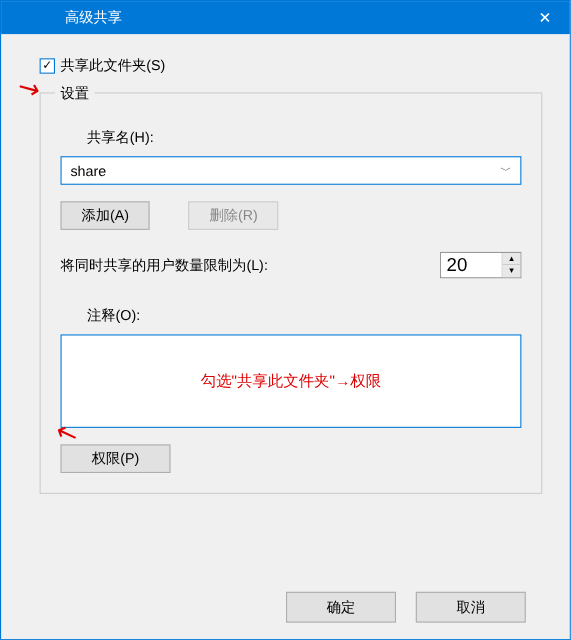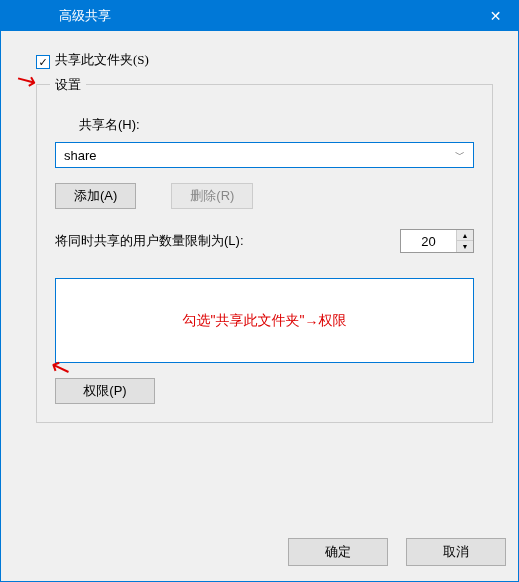--- a/index.html
+++ b/index.html
@@ -2,43 +2,43 @@
 <html><head>
   <meta charset="utf-8">
   <style>
     * { box-sizing: border-box; margin: 0; padding: 0; }
     body { font-family: "Microsoft YaHei", "Segoe UI", sans-serif; font-size: 13px; background: #fff; }
     .window { width: 519px; height: 582px; border: 1px solid #0078d7; background: #f0f0f0; position: relative; }
     .titlebar { background: #0078d7; color: #fff; height: 30px; display: flex; align-items: center; justify-content: space-between; padding-left: 10px; }
     .title-text { font-size: 13px; margin-left: 48px; }
     .close-btn { width: 45px; height: 30px; display: flex; align-items: center; justify-content: center; font-size: 14px; cursor: pointer; }
     .content { padding: 20px 25px; position: relative; }
-    .checkbox-row { display: flex; align-items: flex-end; margin-bottom: 15px; margin-left: 10px; font-family: Liberation Serif, serif; }
+    .checkbox-row { display: flex; align-items: center; margin-bottom: 15px; margin-left: 10px; }
     .checkbox { width: 14px; height: 14px; border: 1px solid #0078d7; margin-right: 5px; display: flex; align-items: center; justify-content: center; background: #fff; }
     .checkbox.checked::after { content: "✓"; font-size: 11px; color: #000; line-height: 1; }
     .fieldset { border: 1px solid #ccc; padding: 15px 18px 18px 18px; margin-left: 10px; margin-top: 5px; }
     .fieldset-legend { background: #f0f0f0; padding: 0 5px; margin-left: -5px; position: relative; top: -24px; display: inline-block; margin-bottom: -10px; }
     .label { margin-bottom: 8px; display: block; margin-left: 24px; }
     .dropdown { width: 100%; height: 26px; border: 1px solid #0078d7; background: #fff; padding: 0 8px; display: flex; align-items: center; justify-content: space-between; margin-bottom: 15px; }
     .dropdown-val { flex: 1; }
     .dropdown-arrow { font-size: 10px; color: #555; }
     .btn-row { display: flex; gap: 3px; margin-bottom: 20px; }
     .btn { height: 26px; padding: 0 18px; background: #e1e1e1; border: 1px solid #adadad; cursor: pointer; display: flex; align-items: center; justify-content: center; font-size: 13px; }
     .btn.disabled { color: #888; background: #e8e8e8; border-color: #ccc; cursor: default; margin-left: 32px; }
     .limit-row { display: flex; align-items: center; justify-content: space-between; margin-bottom: 25px; }
     .spinner { display: flex; align-items: center; border: 1px solid #999; background: #fff; height: 24px; }
-    .spinner-input { width: 55px; border: none; padding: 0 5px; font-size: 13px; text-align: center; outline: none; }
+    .spinner-input { width: 55px; border: none; padding: 0 5px; font-size: 17px; text-align: left; outline: none; }
     .spinner-btns { display: flex; flex-direction: column; border-left: 1px solid #ccc; }
     .spinner-btn { width: 16px; height: 11px; font-size: 7px; background: #e8e8e8; display: flex; align-items: center; justify-content: center; cursor: pointer; line-height: 1; }
     .spinner-btn:first-child { border-bottom: 1px solid #ccc; }
     .comment-box { width: 100%; height: 85px; border: 1px solid #0078d7; background: #fff; margin-bottom: 15px; display: flex; align-items: center; justify-content: center; }
     .annotation-text { color: #d00; font-size: 14px; }
     .bottom-btns { display: flex; gap: 18px; }
     .bottom-btns .btn { width: 100px; }
-    .footer-btns { position: absolute; bottom: 15px; right: 12px; display: flex; gap: 18px; }
+    .footer-btns { position: absolute; bottom: 15px; right: 40px; display: flex; gap: 18px; }
     .footer-btns .btn { width: 100px; height: 28px; }
     .arrow-annotation { position: absolute; color: #d00; font-size: 24px; pointer-events: none; }
     .arrow1 { top: 35px; left: 15px; transform: rotate(-30deg); }
     .arrow2 { bottom: 60px; left: 50px; transform: rotate(160deg); }
   </style>
 </head>
 <body>
 
 <div class="window">
   <div class="titlebar">
@@ -74,20 +74,21 @@
         <span>将同时共享的用户数量限制为(L):</span>
         <div class="spinner">
           <input class="spinner-input" value="20" style="">
           <div class="spinner-btns">
             <div class="spinner-btn">▲</div>
             <div class="spinner-btn">▼</div>
           </div>
         </div>
       </div>
 
+      <span class="label">注释(O):</span>
       <div class="comment-box">
         <span class="annotation-text">勾选"共享此文件夹"→权限</span>
       </div>
 
       <div class="bottom-btns">
         <div class="btn">权限(P)</div>
       </div>
     </fieldset>
 
     <div class="arrow-annotation arrow2">↘</div>

